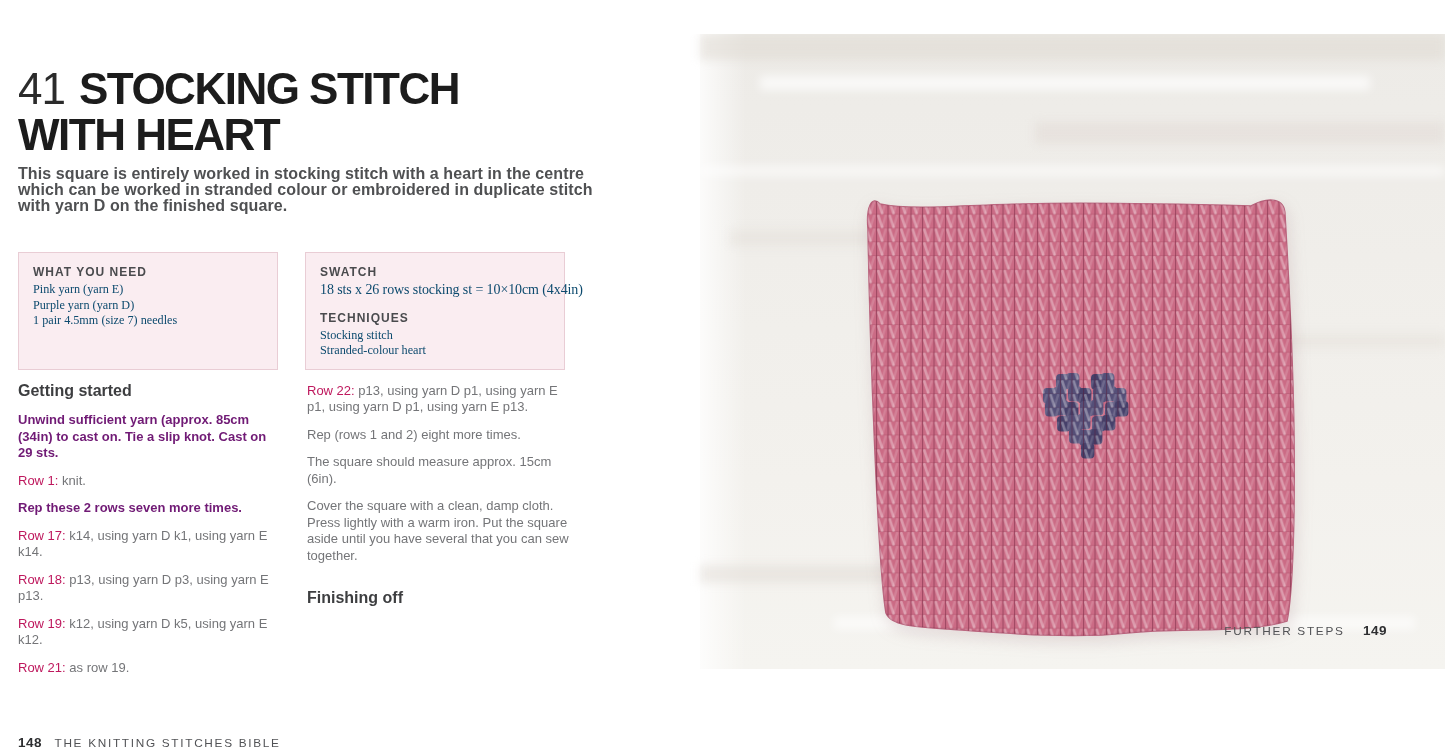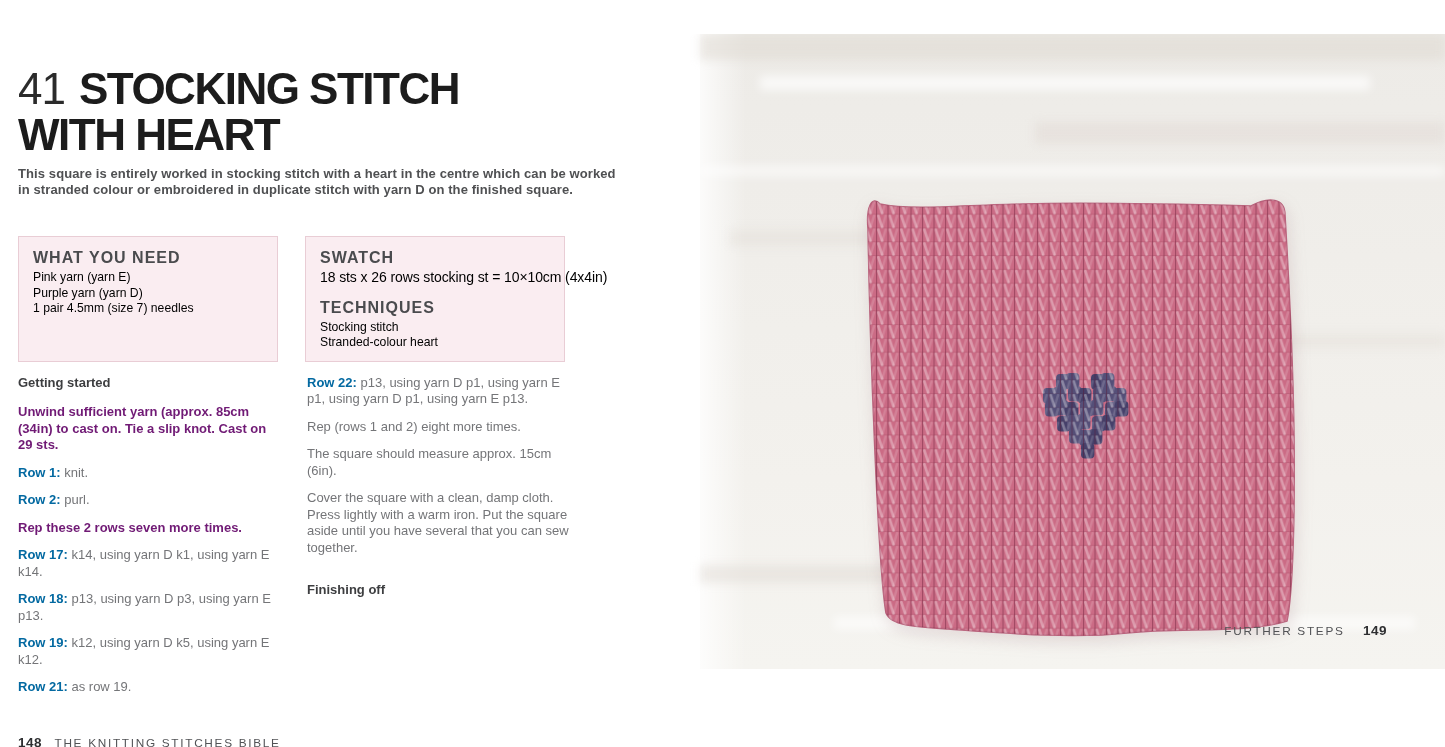--- a/index.html
+++ b/index.html
@@ -7,38 +7,38 @@
         font-family:"Liberation Sans",sans-serif;background:#ffffff;margin-top:34px;}
 
   
   .page-left{position:absolute;left:0;top:0;width:700px;height:747px;background:#ffffff;}
   .left-content{position:absolute;left:18px;top:0;width:660px;padding-top:32px;}
 
   h1.pattern-title{margin:0 0 8px 0;font-size:44px;line-height:46px;letter-spacing:-1.5px;color:#1c1c1c;}
   h1 .num{font-weight:400;color:#2b2b2b;margin-right:14px;letter-spacing:-1px;}
   h1 .bold{font-weight:800;}
 
-  .intro{margin:0 0 38px 0;width:606px;font-size:13px;line-height:16px;
+  .intro{margin:0 0 38px 0;width:606px;font-size:16px;line-height:16px;
          font-weight:700;color:#4f5052;letter-spacing:0.1px;}
 
   .boxes{display:flex;gap:27px;margin:0 0 13px 0;}
   .infobox{box-sizing:border-box;width:260px;min-height:101px;background:#faedf1;
            border:1px solid #e9cdd5;padding:12px 14px 10px 14px;}
-  .infobox h3{margin:0 0 3px 0;font-size:16px;font-weight:700;letter-spacing:1px;color:#4a4b4e;}
+  .infobox h3{margin:0 0 3px 0;font-size:12px;font-weight:700;letter-spacing:1px;color:#4a4b4e;}
   .infobox h3.mt{margin-top:13px;}
   .infobox ul{margin:0;padding:0;list-style:none;}
-  .infobox li,.infobox .boxline{font-size:12.2px;line-height:15.5px;color:#000000;margin:0;}
+  .infobox li,.infobox .boxline{font-size:12.2px;line-height:15.5px;color:#0c4a6e;margin:0;font-family:Liberation Serif, serif;}
   .infobox .nowrap{white-space:nowrap;font-size:14px;letter-spacing:-0.1px;}
 
   .cols{display:flex;gap:27px;}
   .col{width:262px;}
   .para{margin:0 0 11px 0;font-size:13px;line-height:16.5px;color:#747578;}
-  .para strong{color:#0369a1;font-weight:700;}
+  .para strong{color:#be185d;font-weight:400;}
   .para.strong{color:#701a75;font-weight:700;}
-  .para.subhead{font-size:13px;font-weight:700;color:#3d3e40;margin:14px 0 13px 0;}
+  .para.subhead{font-size:16px;font-weight:700;color:#3d3e40;margin:14px 0 13px 0;}
   .col .para:first-child{margin-top:0;}
   #col2 .para.subhead{margin-top:26px;}
 
   .foot-left{position:absolute;left:18px;bottom:30px;white-space:nowrap;}
   .foot-right{position:absolute;right:58px;bottom:30px;white-space:nowrap;}
   .pgnum{font-size:13.5px;font-weight:700;color:#2e2f31;letter-spacing:0.5px;}
   .caption-label{font-size:11.8px;font-weight:500;letter-spacing:1.7px;color:#515255;}
   .foot-left .caption-label{margin-left:8px;}
   .foot-right .pgnum{margin-left:14px;}
 
@@ -93,21 +93,20 @@
               <li>Stranded-colour heart</li>
             </ul>
         </aside>
       </div>
 
       <div class="cols">
         <div class="col" id="col1">
             <p class="para subhead">Getting started</p>
             <p class="para strong">Unwind sufficient yarn (approx. 85cm (34in) to cast on. Tie a slip knot. Cast on 29 sts.</p>
             <p class="para row"><strong>Row 1: </strong>knit.</p>
-            <p class="para row"><strong>Row 2: </strong>purl.</p>
             <p class="para strong">Rep these 2 rows seven more times.</p>
             <p class="para row"><strong>Row 17: </strong>k14, using yarn D k1, using yarn E k14.</p>
             <p class="para row"><strong>Row 18: </strong>p13, using yarn D p3, using yarn E p13.</p>
             <p class="para row"><strong>Row 19: </strong>k12, using yarn D k5, using yarn E k12.</p>
             <p class="para row"><strong>Row 21: </strong>as row 19.</p>
           </div>
         <div class="col" id="col2">
             <p class="para row"><strong>Row 22: </strong>p13, using yarn D p1, using yarn E p1, using yarn D p1, using yarn E p13.</p>
             <p class="para body">Rep (rows 1 and 2) eight more times.</p>
             <p class="para body">The square should measure approx. 15cm (6in).</p>

